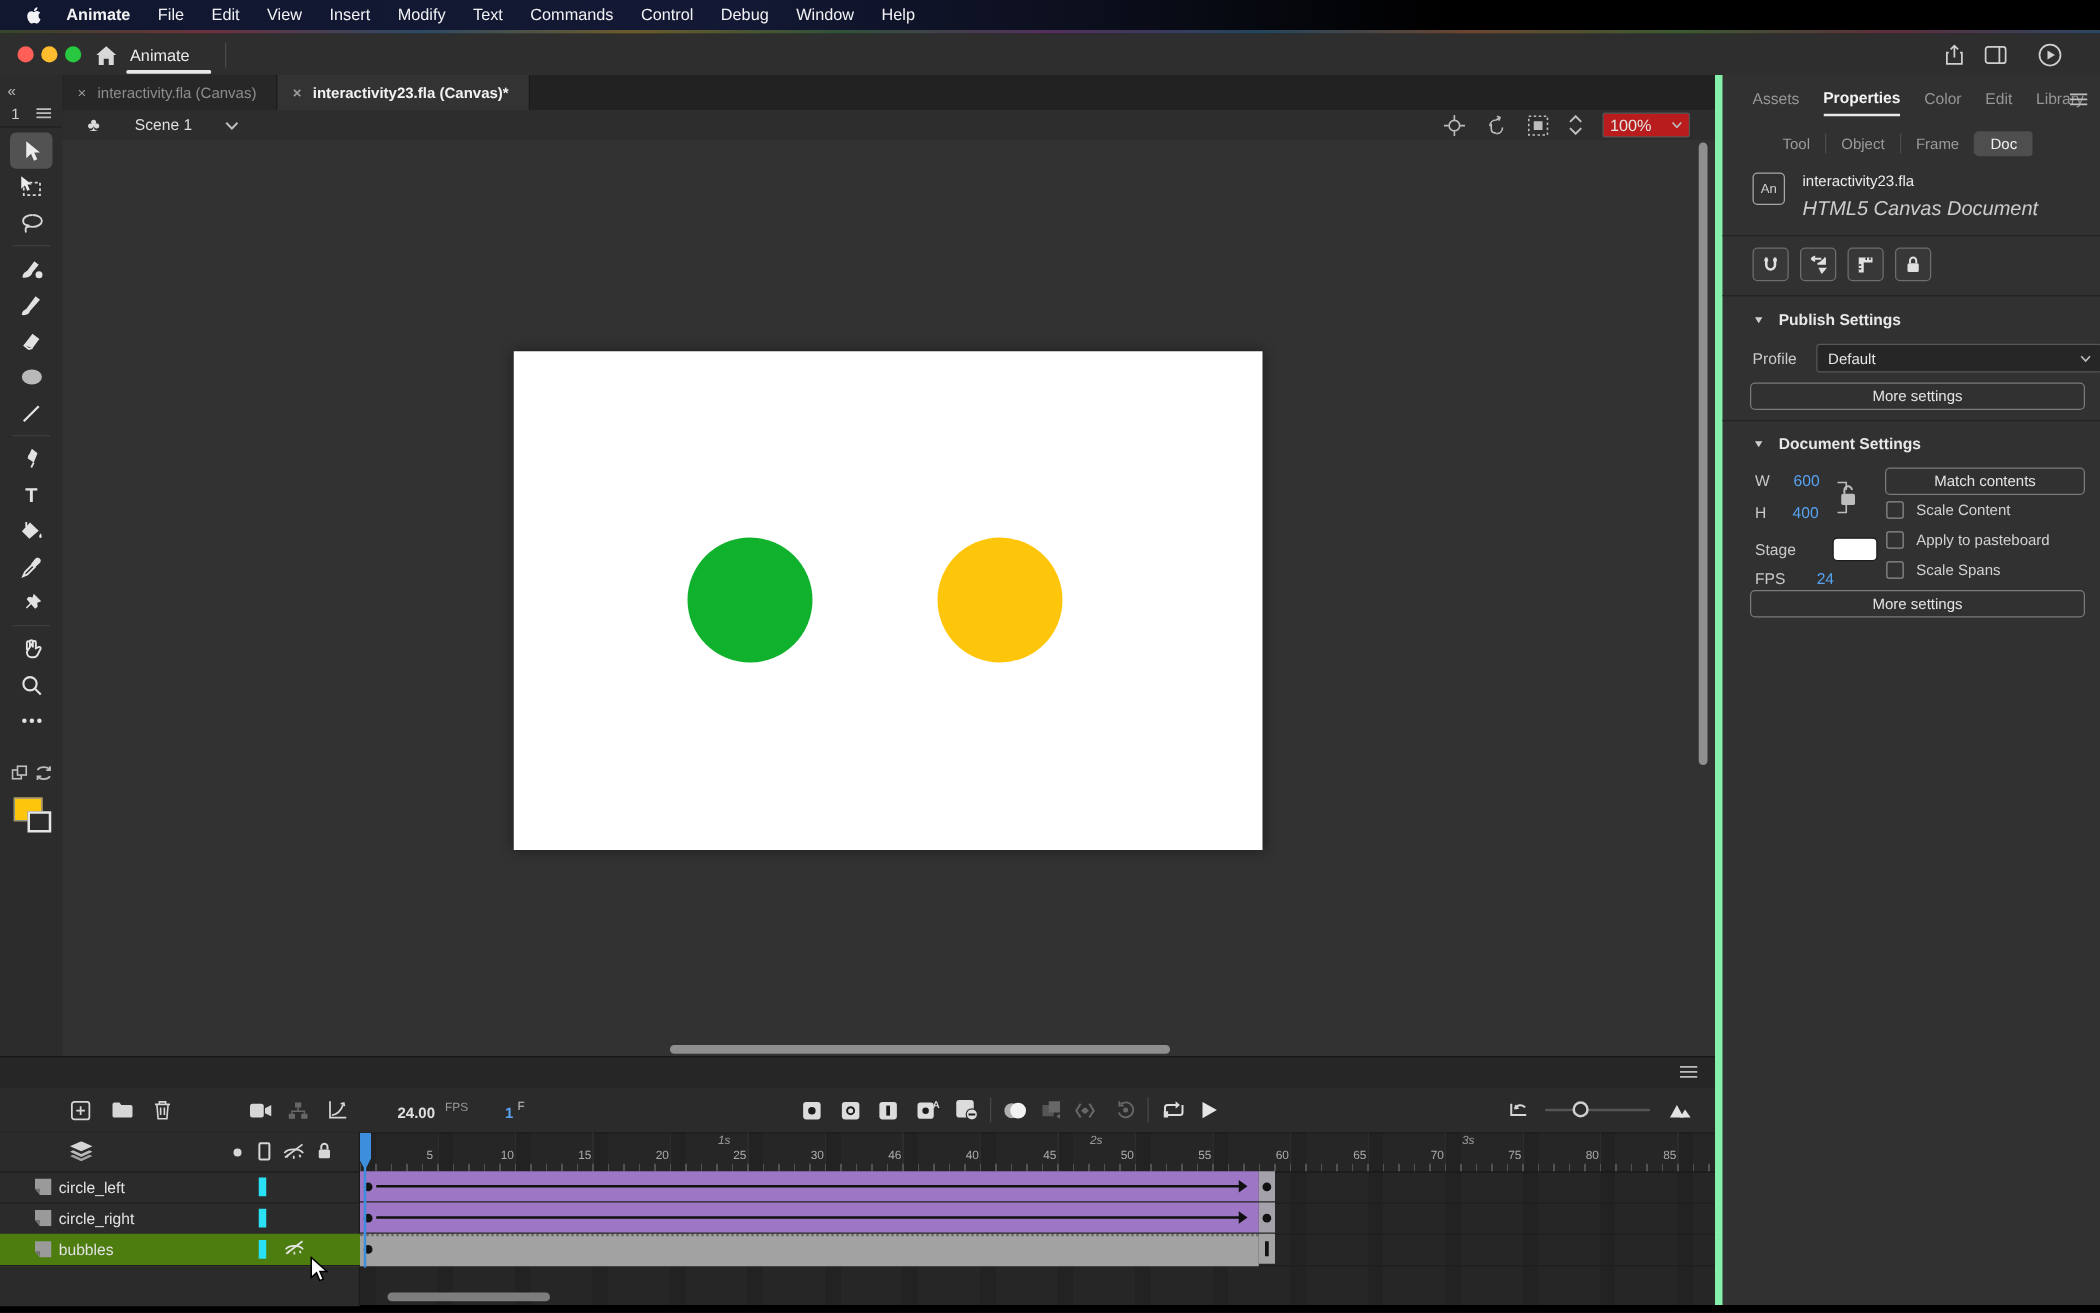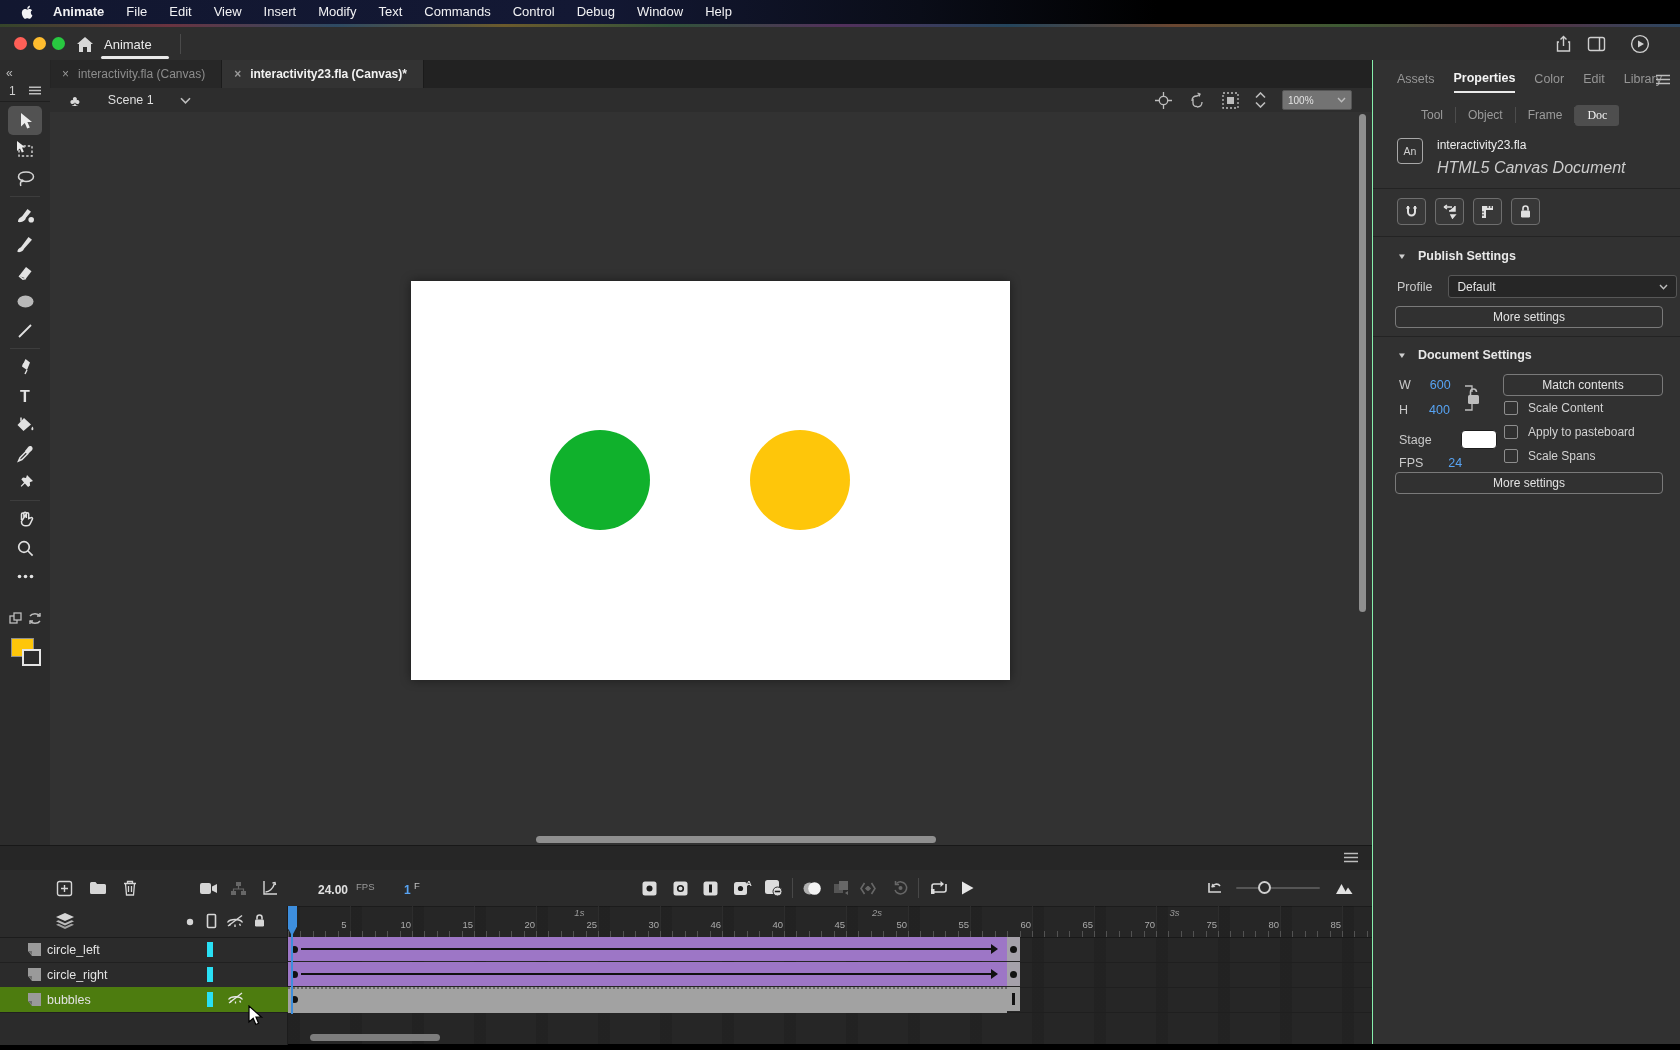--- a/index.html
+++ b/index.html
@@ -50,37 +50,37 @@
   #fill-swatch{left:0;top:0;width:21px;height:17px;background:#fec60a;border:1px solid #8f8f8f;}
   #stroke-swatch{left:11px;top:11px;width:15px;height:13px;background:#2c2c2c;border:2px solid #e5e5e5;}
 
   
   #canvas-topbar{left:50px;top:88px;width:1322px;height:24px;background:#2d2d2d;border-bottom:1px solid #212121;
      display:flex;align-items:center;}
   #scene-icon{margin-left:20px;font-size:15px;color:#d9d9d9;}
   #scene-name{margin-left:28px;font-size:12.5px;color:#dedede;}
   #scene-chevron{margin-left:26px;color:#bdbdbd;}
   #canvas-tools-right{position:absolute;right:20px;top:0;height:24px;display:flex;align-items:center;gap:16px;}
-  #zoom-box{width:58px;height:18px;background:#737373;border:1px solid #555;border-radius:2px;
-     display:flex;align-items:center;justify-content:space-between;padding:0 5px;font-size:10px;color:#e3e3e3;}
+  #zoom-box{width:58px;height:18px;background:#b91c1c;border:1px solid #555;border-radius:2px;
+     display:flex;align-items:center;justify-content:space-between;padding:0 5px;font-size:13px;color:#e3e3e3;}
   #canvas{left:50px;top:112px;width:1322px;height:733px;background:#323232;overflow:hidden;}
   #stage{left:361px;top:169px;width:599px;height:399px;background:#ffffff;box-shadow:0 0 10px rgba(0,0,0,.45);}
   .stage-circle{width:100px;height:100px;border-radius:50%;top:149px;}
   #hscroll-canvas{left:486px;top:724px;width:400px;height:7px;background:#8f8f8f;border-radius:4px;}
   #vscroll-canvas{left:1309px;top:2px;width:7px;height:498px;background:#8f8f8f;border-radius:4px;}
 
   
-  #props{left:1372px;top:60px;width:308px;height:984px;background:#313131;border-left:1px solid #86efac;box-sizing:border-box;}
+  #props{left:1372px;top:60px;width:308px;height:984px;background:#313131;border-left:6px solid #86efac;box-sizing:border-box;}
   #props-tabs{left:0px;top:8px;width:308px;height:28px;display:flex;align-items:center;gap:19px;padding-left:24px;box-sizing:border-box;}
   .panel-tab{font-size:12.5px;color:#969696;padding-bottom:6px;}
   .panel-tab.active{color:#f3f3f3;font-weight:bold;border-bottom:2px solid #eaeaea;}
   #props-menu{position:absolute;right:10px;top:14px;}
   #props-subtabs{left:0;top:42px;width:308px;height:26px;display:flex;align-items:center;gap:0;padding-left:36px;box-sizing:border-box;}
   .subtab{font-size:12px;color:#9b9b9b;padding:3px 12px;}
-  .subtab.active{background:#4e4e4e;color:#f2f2f2;border-radius:3px;font-family:Liberation Serif, serif;}
+  .subtab.active{background:#4e4e4e;color:#f2f2f2;border-radius:3px;}
   .subtab-sep{width:1px;height:16px;background:#4c4c4c;}
   #doc-id{left:24px;top:78px;display:flex;gap:14px;align-items:flex-start;}
   #an-badge{width:24px;height:24px;border:1.5px solid #a8a8a8;border-radius:4px;display:flex;align-items:center;justify-content:center;
     font-size:10.5px;color:#cfcfcf;}
   #doc-name{font-size:12px;color:#ececec;}
   #doc-type{font-size:16px;color:#cdcdcd;font-style:italic;margin-top:7px;}
   .props-divider{left:0;width:308px;height:1px;background:#232323;}
   #snap-row{left:24px;top:138px;display:flex;gap:9px;}
   .snap-btn{width:27px;height:25px;border:1px solid #6e6e6e;border-radius:4px;display:flex;align-items:center;justify-content:center;background:#383838;}
   .sec-head{display:flex;align-items:center;gap:11px;font-size:12.5px;font-weight:bold;color:#e8e8e8;}

